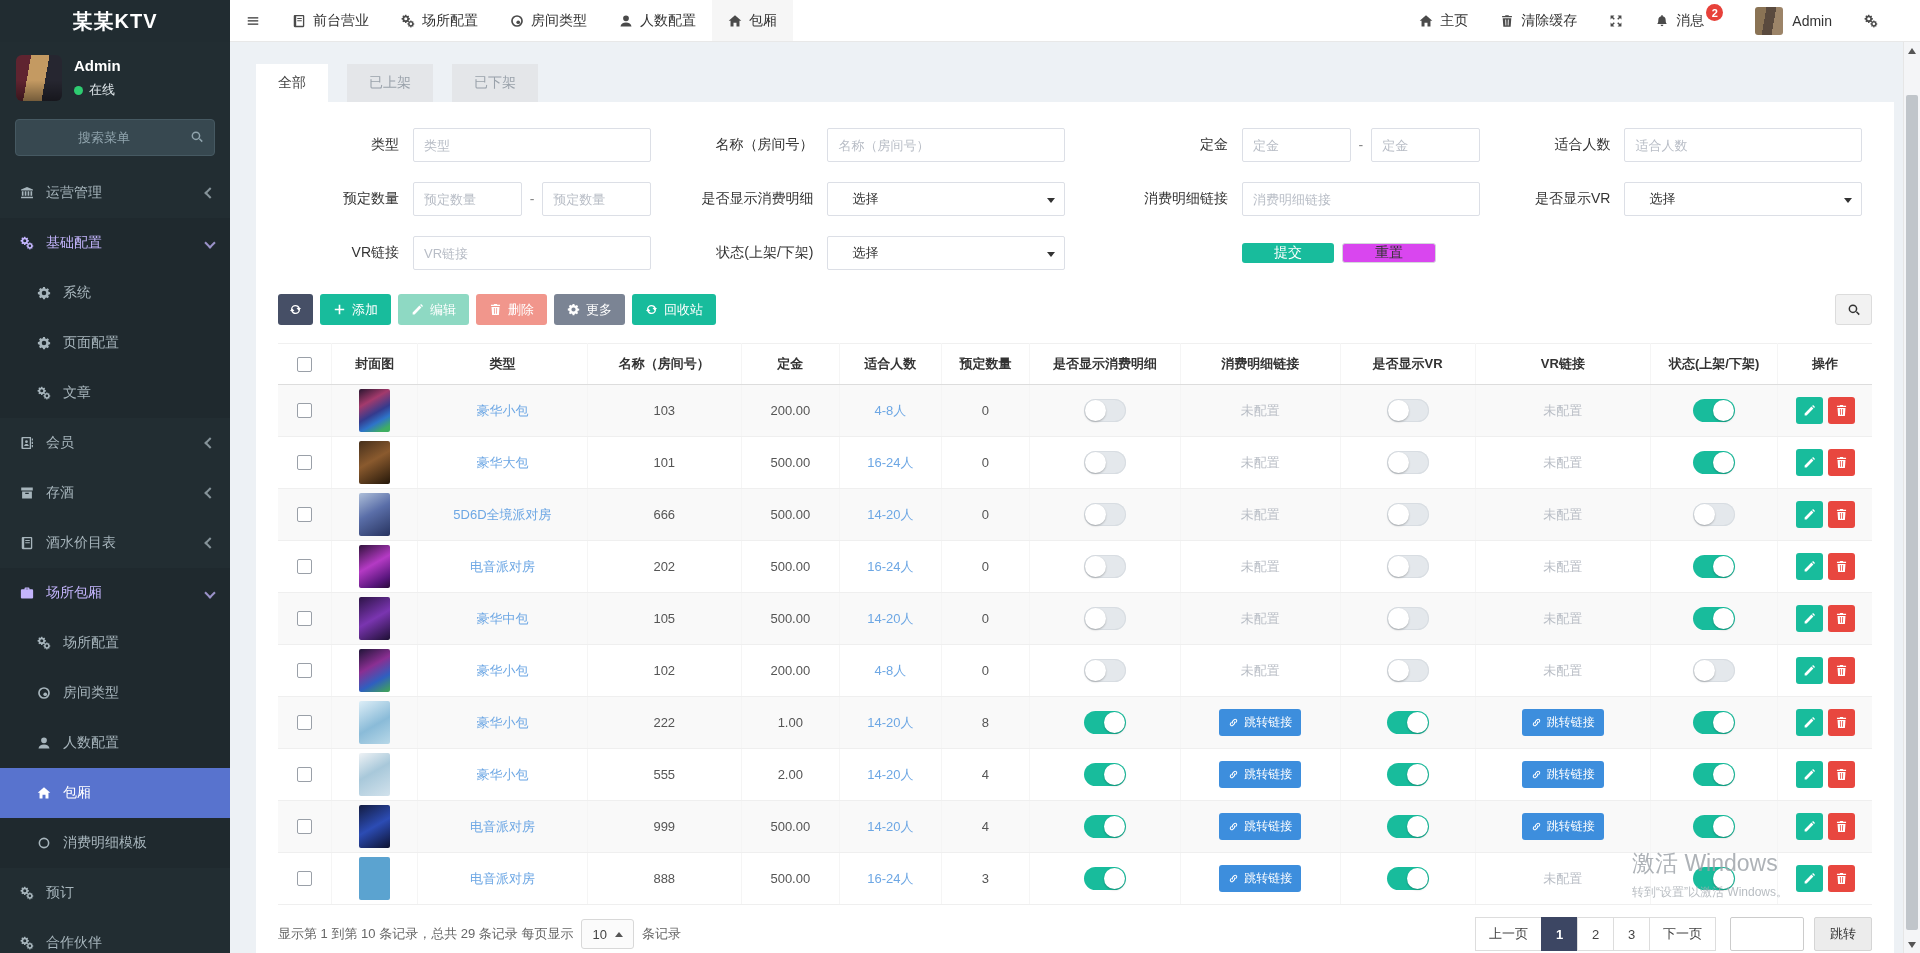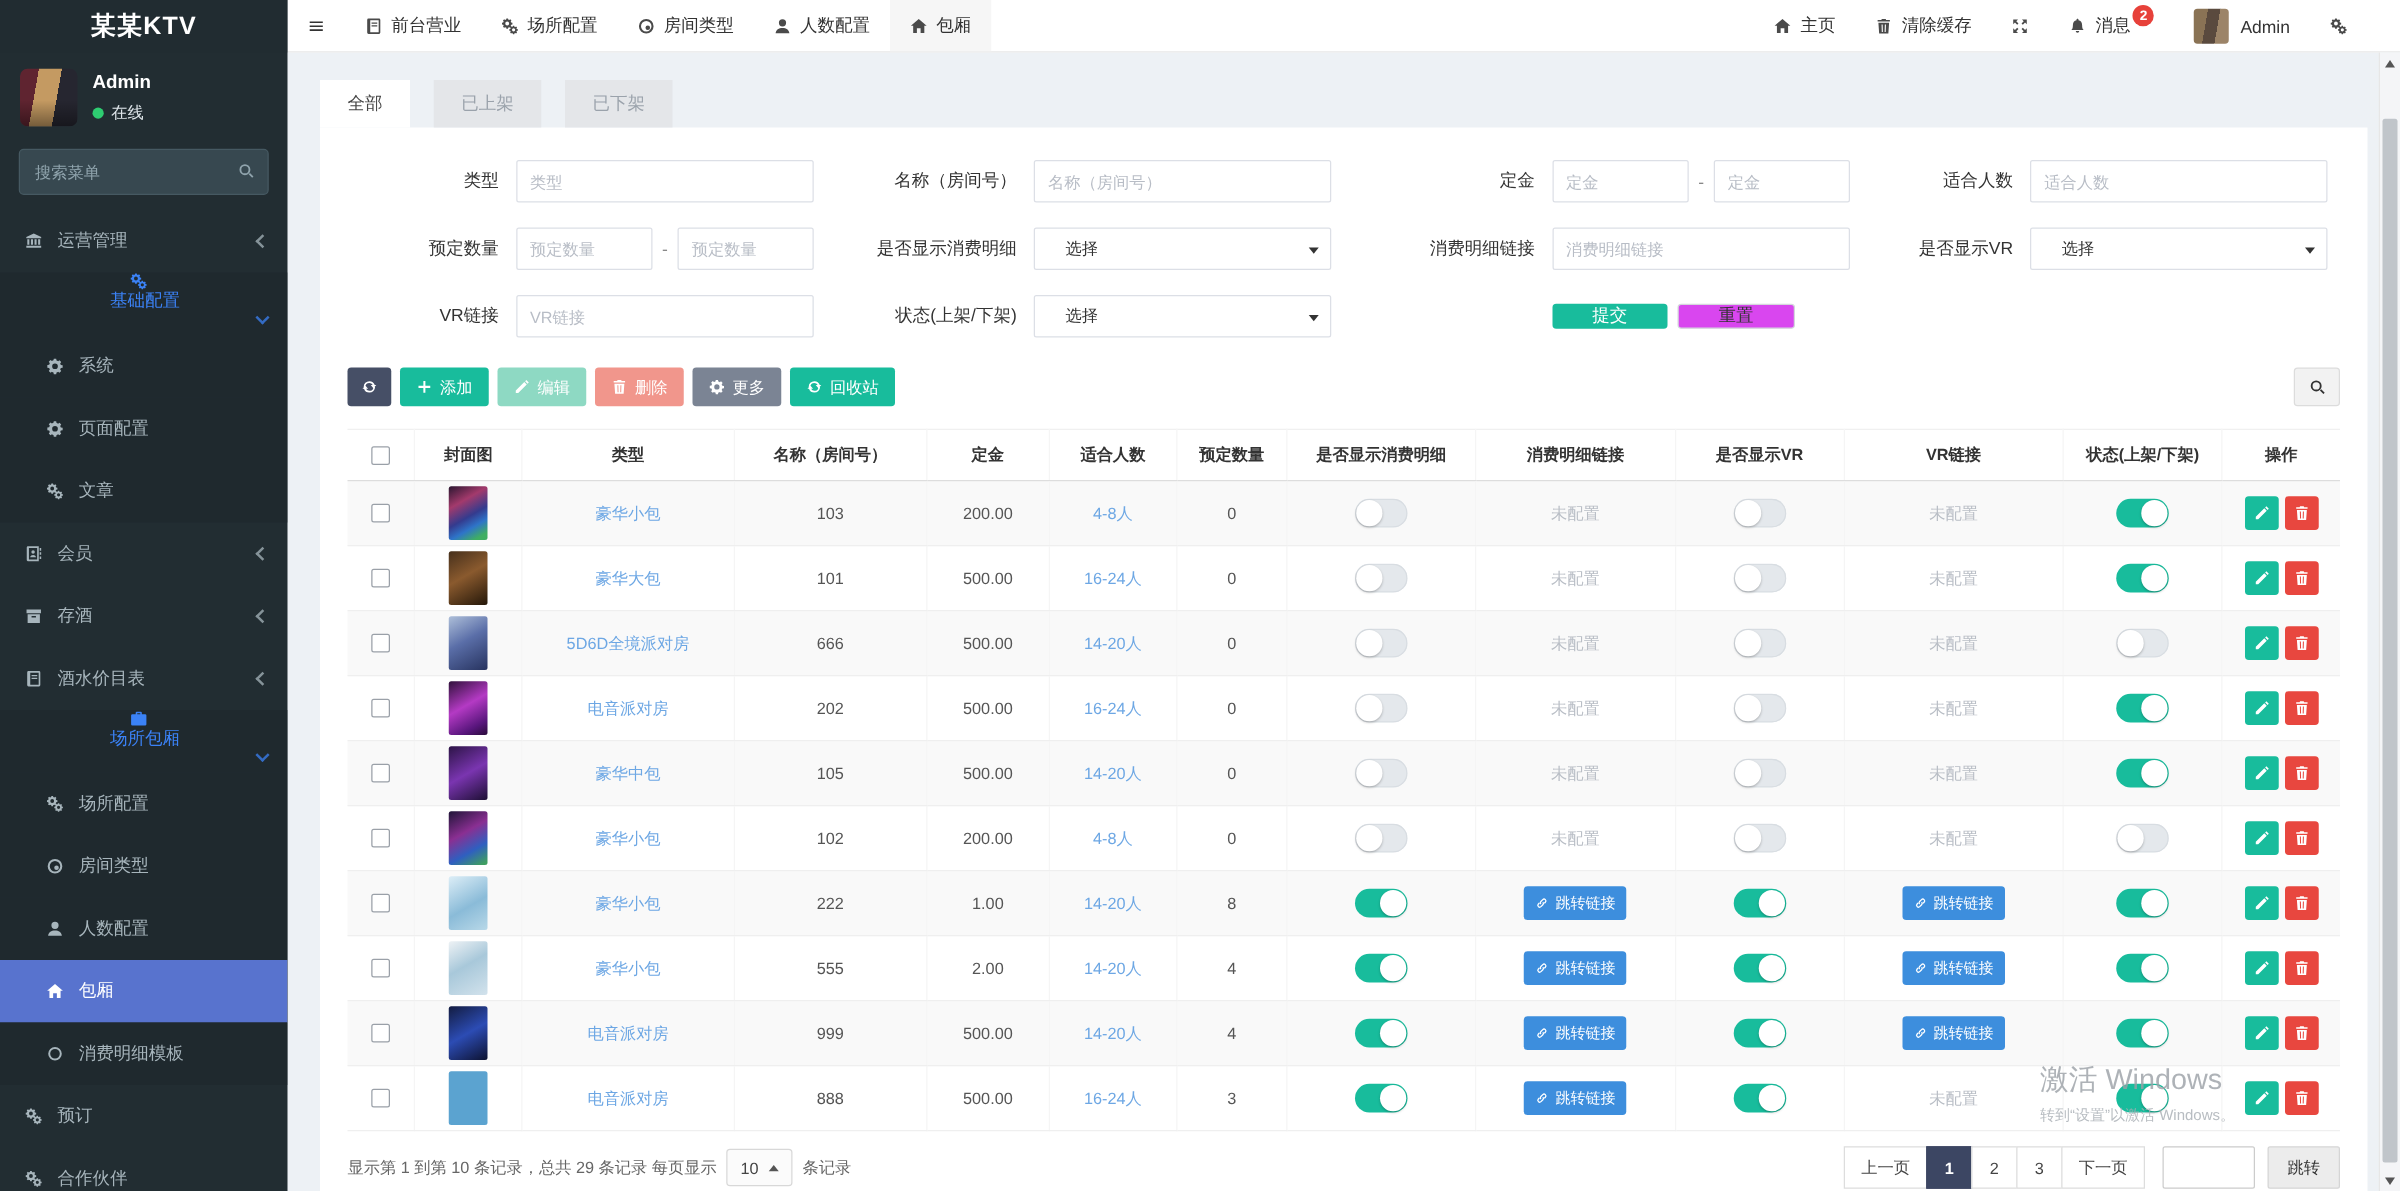--- a/index.html
+++ b/index.html
@@ -14,30 +14,30 @@
   .brand { height:42px; line-height:42px; text-align:center; color:#fff; font-size:20px; font-weight:bold; letter-spacing:1px; background:#212c31; }
   .user-panel { display:flex; gap:12px; padding:13px 16px 10px; align-items:center; }
   .user-avatar { width:46px; height:46px; border-radius:6px; flex:none; position:relative; overflow:hidden;
     background:linear-gradient(100deg,#5f2430 0%,#5f2430 28%,#c49a62 28%,#c49a62 62%,#262630 62%); }
   .user-avatar::after { content:""; position:absolute; inset:0; background:linear-gradient(0deg,rgba(0,0,0,.4),transparent 45%); }
   .user-name { color:#fff; font-size:15px; font-weight:bold; margin-bottom:7px; }
   .user-status { color:#dfe6ea; font-size:13px; display:flex; align-items:center; gap:6px; }
   .status-dot { width:9px; height:9px; border-radius:50%; background:#2ecc71; }
   .menu-search { margin:8px 15px 12px; position:relative; }
   .menu-search input { width:100%; height:37px; background:#374850; border:1px solid #465962; border-radius:4px;
-    color:#eee; padding:0 34px 0 12px; font-size:13px; font-family:inherit; }
+    color:#eee; padding:0 34px 0 12px; font-size:13px; font-family:inherit;text-align:center; }
   .menu-search input::placeholder { color:#90a4ad; }
   .menu-search .ic { position:absolute; right:11px; top:11px; color:#90a4ad; }
   .smenu { list-style:none; }
   .smenu-item { height:50px; display:flex; align-items:center; padding:0 16px 0 18px; color:#a7b5bc; font-size:14px; cursor:pointer; }
   .smenu-item .ic { width:17px; margin-right:11px; justify-content:center; }
   .smenu-item .lbl { white-space:nowrap; }
   .smenu-item.lvl2 { padding-left:35px; }
   .smenu-item.grp { background:#1f292e; }
-  .smenu-item.open-parent { color:#3b82f6;flex-direction:column; }
+  .smenu-item.open-parent { color:#c4b5fd; }
   .smenu-item.active { background:var(--sidebar-active,#5873ce); color:#fff; }
   .chev { margin-left:auto; width:8px; height:8px; border:solid currentColor; border-width:0 2px 2px 0; opacity:.75; }
   .chev.left { transform:rotate(135deg); }
   .chev.down { transform:rotate(45deg); }
 
   
   .topnav { position:absolute; left:230px; right:0; top:0; height:42px; background:#fff;
     border-bottom:1px solid #e8e8e8; display:flex; align-items:stretch; z-index:5; }
   .nav-toggle { width:46px; display:flex; align-items:center; justify-content:center; color:#333; cursor:pointer; }
   .nav-left, .nav-right { display:flex; align-items:stretch; }

